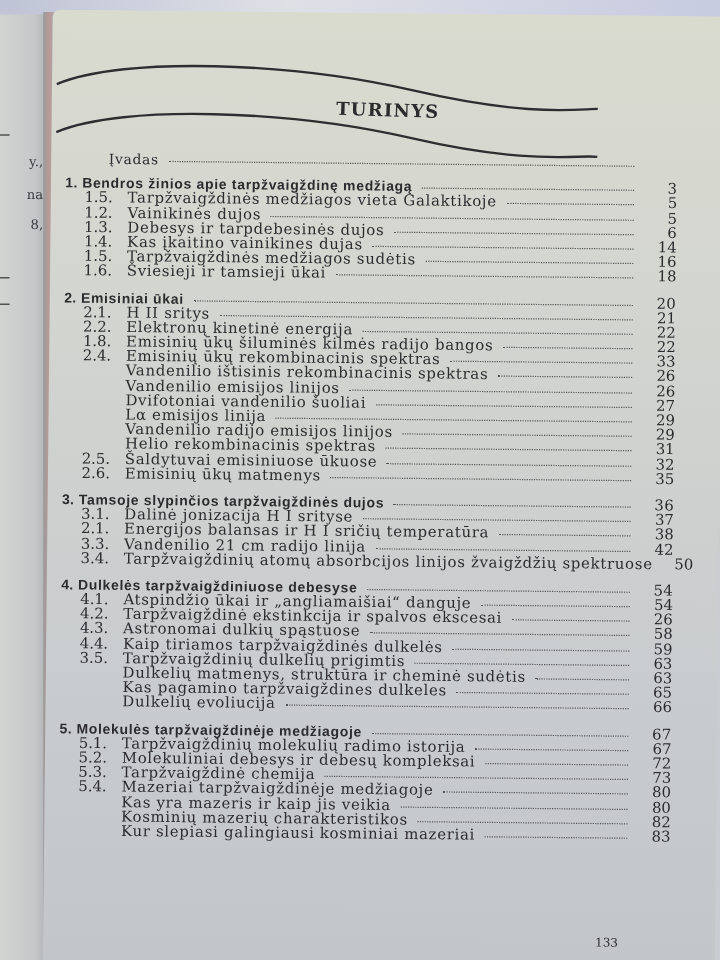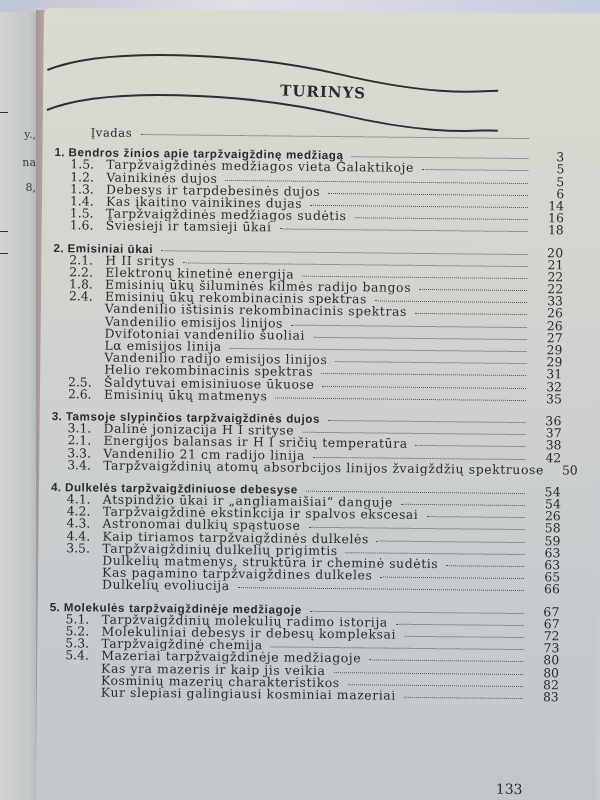--- a/index.html
+++ b/index.html
@@ -42,21 +42,21 @@
   .row.sub { padding-left: 16px; }
   .row.subsub { padding-left: 52px; }
   .row .num { display: inline-block; min-width: 36px; }
   .row.chapter .num { min-width: 14px; }
   .row .label { flex: 0 0 auto; letter-spacing: 0.6px; }
   .row .dots {
     flex: 1 1 auto; margin: 0 10px 0 8px; height: 1px;
     border-bottom: 1.5px dotted #555; transform: translateY(-2px);
   }
   .row .page-no { width: 26px; text-align: right; font-family: "DejaVu Serif", serif; font-weight: normal; font-size: 12.4px; }
-  .folio { position: absolute; left: 460px; top: 768px; font-size: 14px; }
+  .folio { position: absolute; left: 460px; top: 768px; font-size: 10px; }
 </style>
 </head>
 <body>
 
 <div class="top-strip"></div>
 
 <div class="left-page">
   <div class="rule" style="top:100px"></div>
   <span class="frag" style="top:116px">y.,</span>
   <span class="frag" style="top:144px">na</span>

